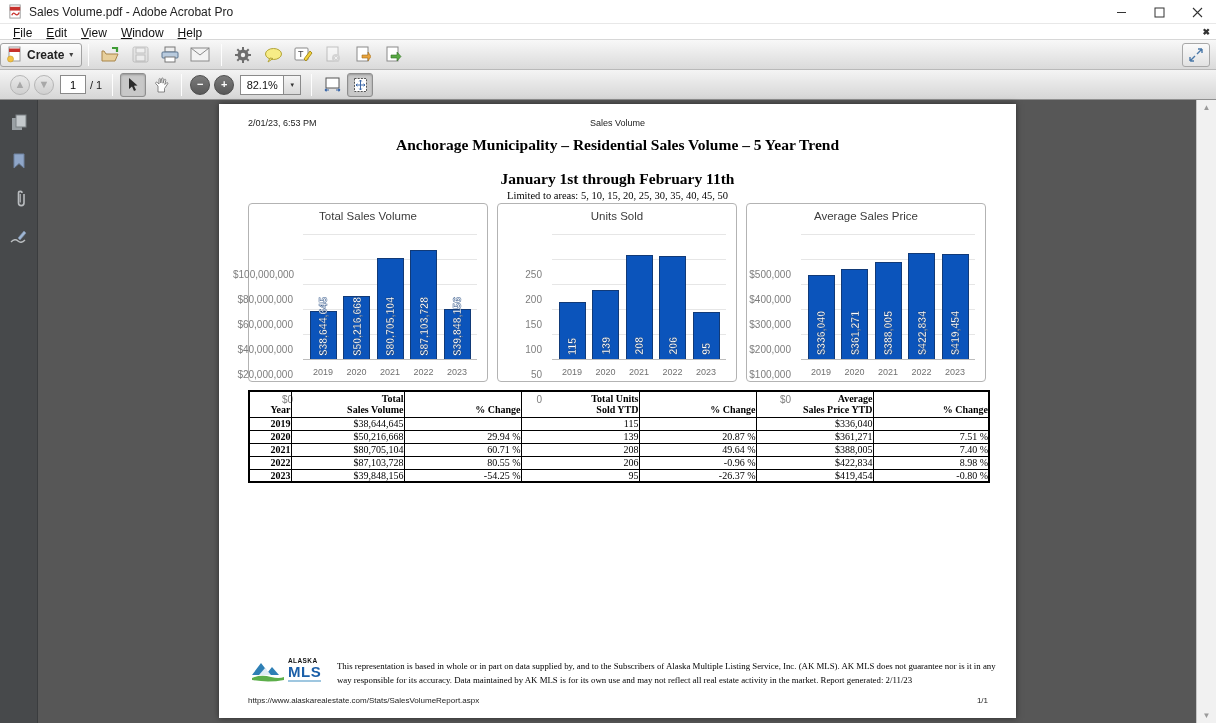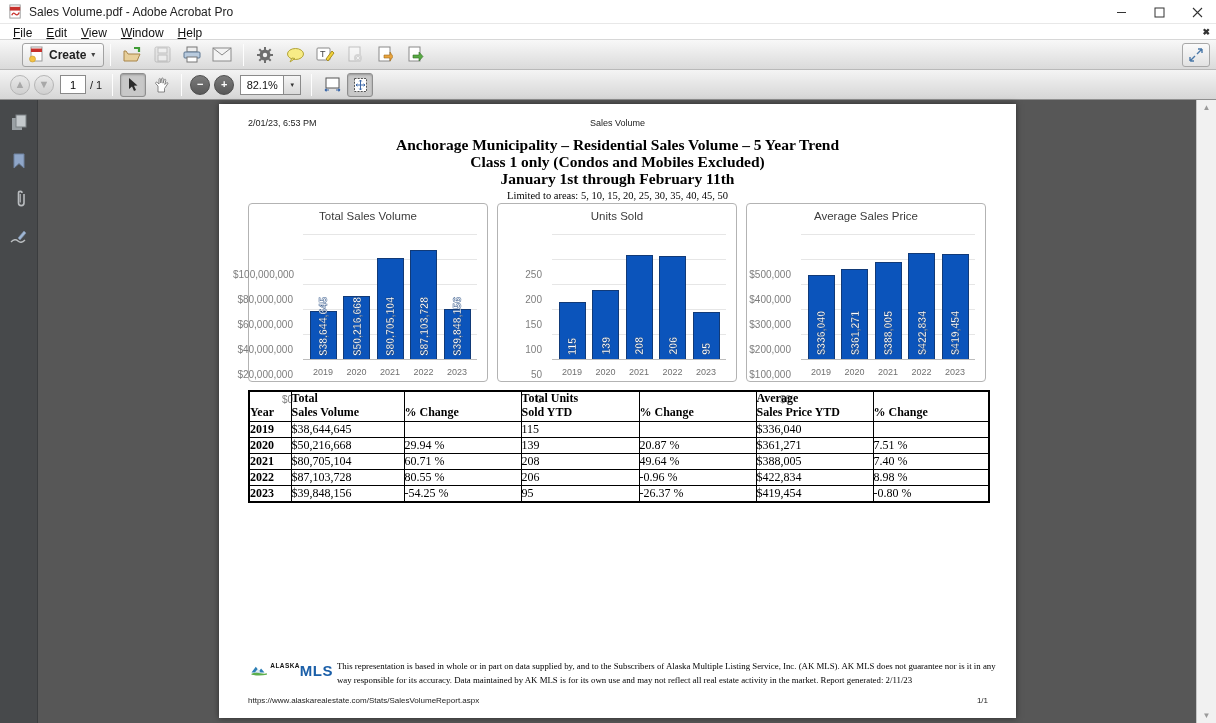--- a/index.html
+++ b/index.html
@@ -6,21 +6,21 @@
   html,body { width:1216px; height:723px; overflow:hidden; font-family:"Liberation Sans",sans-serif; background:#575757; }
   .titlebar { height:24px; background:#ffffff; display:flex; align-items:center; border-bottom:1px solid #e8e8e8; position:relative; }
   .app-icon { width:15px; height:15px; margin:0 6px 0 8px; }
   .titlebar-text { font-size:12px; color:#222; }
   .win-controls { position:absolute; right:0; top:0; height:24px; display:flex; }
   .win-btn { width:38px; height:24px; display:flex; align-items:center; justify-content:center; color:#333; font-size:12px; cursor:default; }
   .menubar { height:16px; background:#ffffff; display:flex; align-items:center; padding-left:6px; border-bottom:1px solid #d7d7d7; position:relative; }
   .menu-item { font-size:12px; color:#111; padding:0 7px; }
   .menu-item u { text-decoration:underline; }
   .menubar-close { position:absolute; right:6px; font-size:9px; font-weight:bold; color:#333; }
-  .toolbar1 { height:30px; background:linear-gradient(#f8f8f8,#dadada); border-bottom:1px solid #b9b9b9; display:flex; align-items:center; padding:0 22px; position:relative; }
+  .toolbar1 { height:30px; background:linear-gradient(#f8f8f8,#dadada); border-bottom:1px solid #b9b9b9; display:flex; align-items:center; padding:0 0; position:relative; }
   .toolbar2 { height:30px; background:linear-gradient(#f4f4f4,#d6d6d6); border-bottom:1px solid #8f8f8f; display:flex; align-items:center; padding:0 8px; position:relative; }
   .tb-sep { width:1px; height:22px; background:#b2b2b2; border-right:1px solid #fdfdfd; margin:0 6px; }
   .tb-btn { height:24px; min-width:26px; display:flex; align-items:center; justify-content:center; border-radius:3px; margin:0 2px; }
   .tb-btn svg { display:block; }
   .create-btn { display:flex; align-items:center; gap:5px; border:1px solid #a2a2a2; border-radius:3px; background:linear-gradient(#fdfdfd,#e3e3e3); height:24px; padding:0 8px 0 5px; }
   .create-label { font-size:12px; font-weight:bold; color:#222; }
   .caret { font-size:8px; color:#444; }
   .circle-btn { width:20px; height:20px; border-radius:50%; display:flex; align-items:center; justify-content:center; margin:0 2px; }
   .circle-disabled { background:linear-gradient(#e9e9e9,#cfcfcf); border:1px solid #b5b5b5; color:#a8a8a8; }
   .circle-dark { background:linear-gradient(#7b7b7b,#585858); border:1px solid #4d4d4d; color:#fff; }
@@ -54,27 +54,27 @@
   .ylabel { position:absolute; right:4px; width:60px; text-align:right; font-size:10px; color:#7d7d7d; transform:translateY(-50%);margin-top:40px; }
   .plot { position:absolute; left:54px; right:10px; top:30px; bottom:22px; }
   .gridline { position:absolute; left:0; right:0; height:1px; background:#e6e6e6; }
   .baseline { background:#bdbdbd; }
   .bars { position:absolute; left:0; right:0; top:0; bottom:0; display:flex; align-items:flex-end; justify-content:space-evenly; }
   .bar { width:27px; background:#0b54bb; border:1px solid #113a78; border-bottom:none; position:relative; }
   .bar-label { position:absolute; bottom:4px; left:50%; writing-mode:vertical-rl; transform:translateX(-50%) rotate(180deg); color:#fff; font-weight:bold; font-size:10.5px; white-space:nowrap; -webkit-text-stroke:0.5px rgba(14,56,116,.85); }
   .xlabels { position:absolute; left:54px; right:10px; bottom:4px; display:flex; justify-content:space-evenly; }
   .xlabel { width:27px; text-align:center; font-size:9px; color:#707070; }
   .data-table { position:absolute; left:29px; top:286px; width:740px; border-collapse:collapse; table-layout:fixed; font-family:"Liberation Serif",serif; border:2px solid #000; }
-  .data-table th, .data-table td { border:1px solid #000; text-align:left; font-size:12px; overflow:hidden; }
+  .data-table th, .data-table td { border:1px solid #000; text-align:right; font-size:10px; overflow:hidden; }
   .data-table th { font-weight:bold; vertical-align:bottom; white-space:pre-line; height:26px; line-height:1.15; padding-bottom:1px; }
   .data-table td { height:13px; }
   .data-table td:first-child { font-weight:bold; }
   .c1{width:42px;} .c2{width:113px;} .c3{width:117px;} .c4{width:118px;} .c5{width:117px;} .c6{width:117px;} .c7{width:116px;}
   .footer-logo { position:absolute; left:32px; top:550px; width:82px; height:32px; display:flex; align-items:center; gap:3px; }
-  .logo-text { display:flex; flex-direction:row; line-height:1; }
+  .logo-text { display:flex; flex-direction:column; line-height:1; }
   .logo-alaska { font-family:"Liberation Sans",sans-serif; font-size:6.5px; font-weight:bold; color:#111; letter-spacing:.4px; }
   .logo-mls { font-family:"Liberation Sans",sans-serif; font-size:15px; font-weight:bold; color:#1b5fa8; letter-spacing:.5px; }
   .logo-bar { height:2px; background:#9fc7e0; margin-top:1px; }
   .disclaimer { position:absolute; left:118px; top:556px; width:668px; font-size:8.8px; line-height:1.55; color:#000; }
   .url-line { position:absolute; left:29px; top:592px; font-family:"Liberation Sans",sans-serif; font-size:8px; color:#222; }
   .page-ind { position:absolute; right:28px; top:592px; font-family:"Liberation Sans",sans-serif; font-size:8px; color:#222; }
 </style>
 </head>
 <body>
 
@@ -276,21 +276,20 @@
           <path d="M8 9 L14 2 L16 4 L10 11 Z" fill="#9fb6d4" stroke="#7b8da6" stroke-width=".6"></path>
         </svg>
     </div>
   </div>
 
   <div class="canvas">
     <div class="page">
       <div class="hdr-date">2/01/23, 6:53 PM</div>
       <div class="hdr-doc">Sales Volume</div>
       <div class="doc-title t1">Anchorage Municipality – Residential Sales Volume – 5 Year Trend</div>
-      <div class="doc-title t2">Class 1 only (Condos and Mobiles Excluded)</div>
       <div class="doc-title t3">January 1st through February 11th</div>
       <div class="doc-sub">Limited to areas: 5, 10, 15, 20, 25, 30, 35, 40, 45, 50</div>
 
       <div id="charts">
           <div class="chart" style="left: 29px;">
             <div class="ctitle">Total Sales Volume</div>
             <div class="ylabels">
               <span class="ylabel" style="top: 0%;">$100,000,000</span>
               <span class="ylabel" style="top: 20%;">$80,000,000</span>
               <span class="ylabel" style="top: 40%;">$60,000,000</span>

